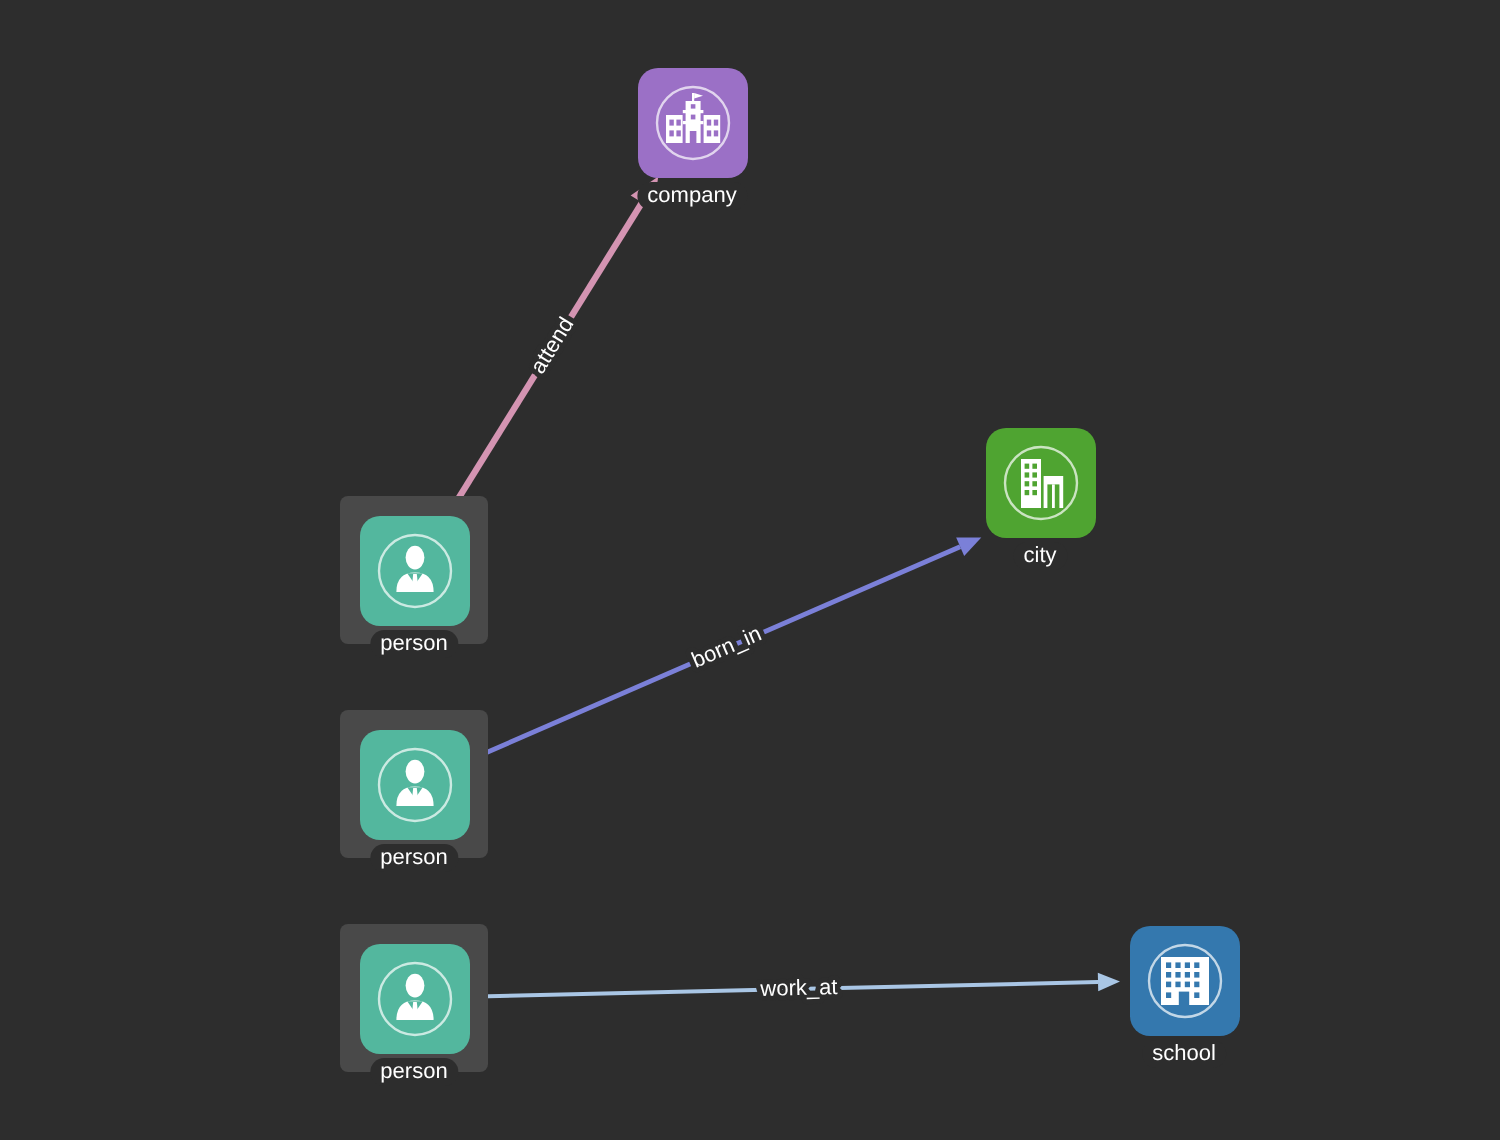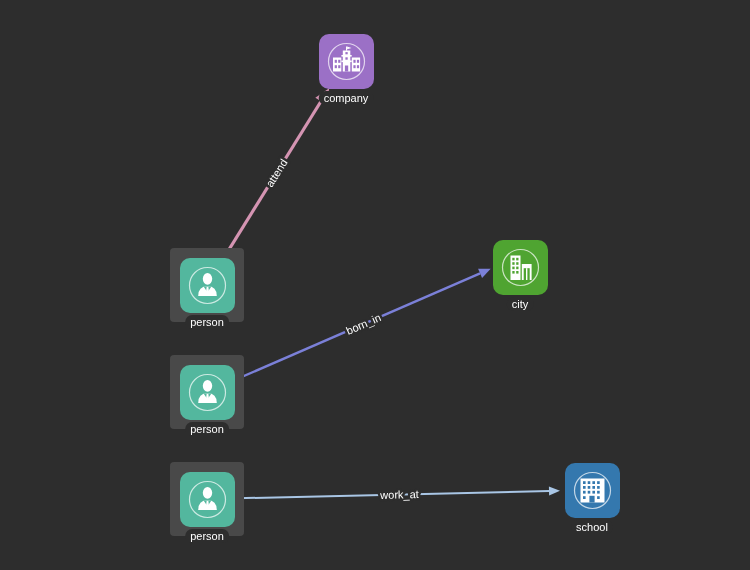--- a/index.html
+++ b/index.html
@@ -115,21 +115,21 @@
           <rect x="34.4" y="25.8" width="2.2" height="3"></rect>
           <rect x="37.9" y="25.8" width="2.2" height="3"></rect>
           <rect x="34.4" y="31.2" width="2.2" height="3"></rect>
           <rect x="37.9" y="31.2" width="2.2" height="3"></rect>
         </g>
       </svg>
     </div>
     <div class="node-label">company</div>
   </div>
 
-  <div class="node" style="left: 492.5px; top: 240px;">
+  <div class="node" style="left: 492.5px; top: 214px;">
 
     <div class="tile" style="background: rgb(79, 164, 49); color: rgb(79, 164, 49);">
       <svg viewBox="0 0 55 55">
         <circle cx="27.5" cy="27.5" r="18" fill="none" stroke="rgba(255,255,255,0.7)" stroke-width="1.2"></circle>
         <g fill="#ffffff">
           <rect x="17.5" y="15.5" width="10" height="24.5"></rect>
           <rect x="28.8" y="24" width="9.8" height="16"></rect>
         </g>
         <g fill="currentColor">
           <rect x="19.3" y="17.8" width="2.3" height="2.6"></rect>

